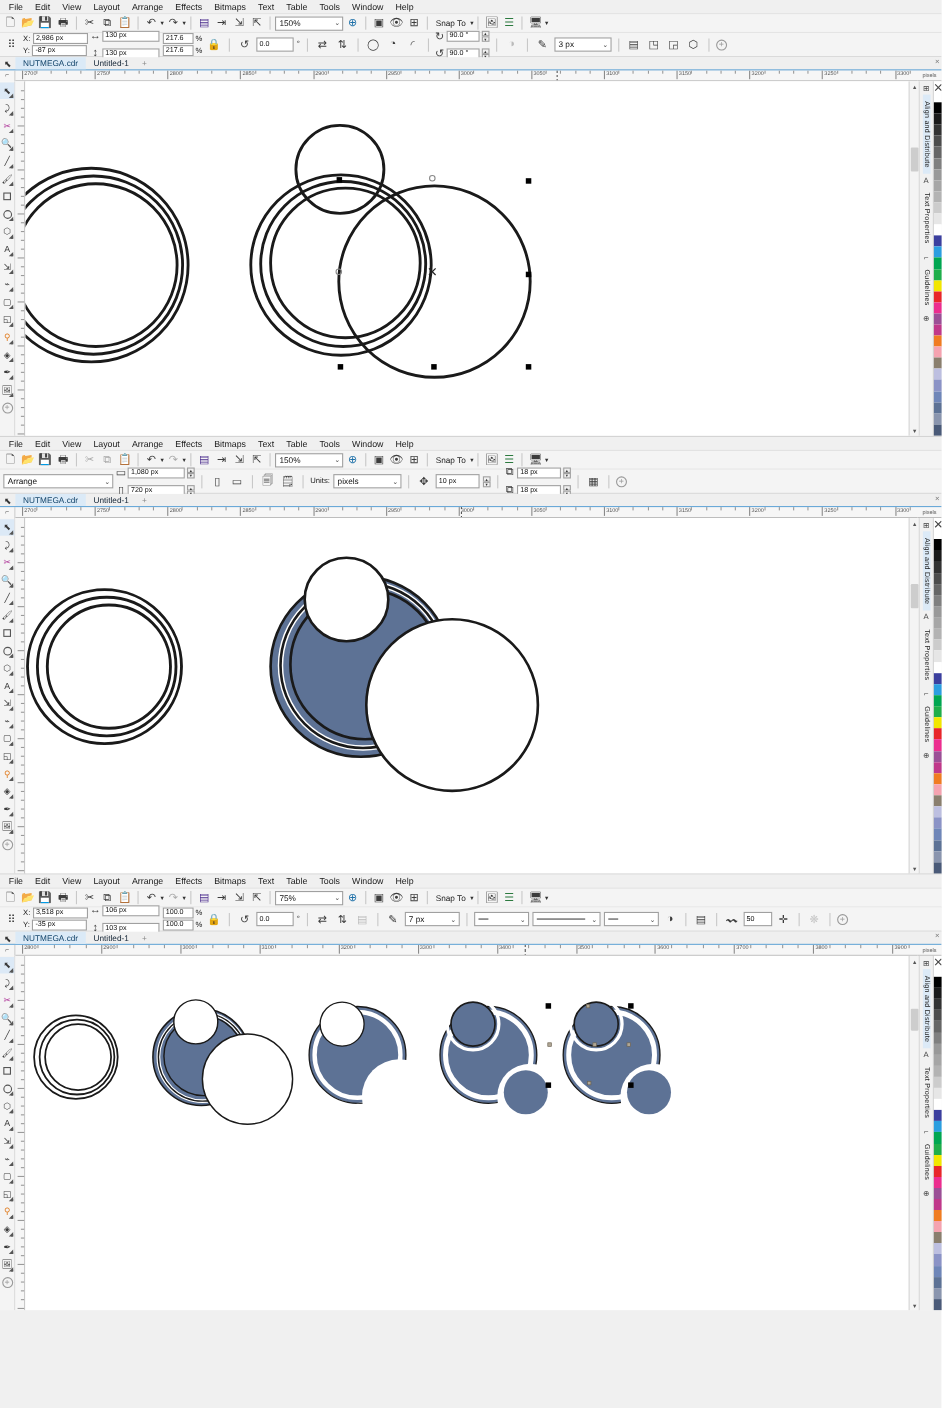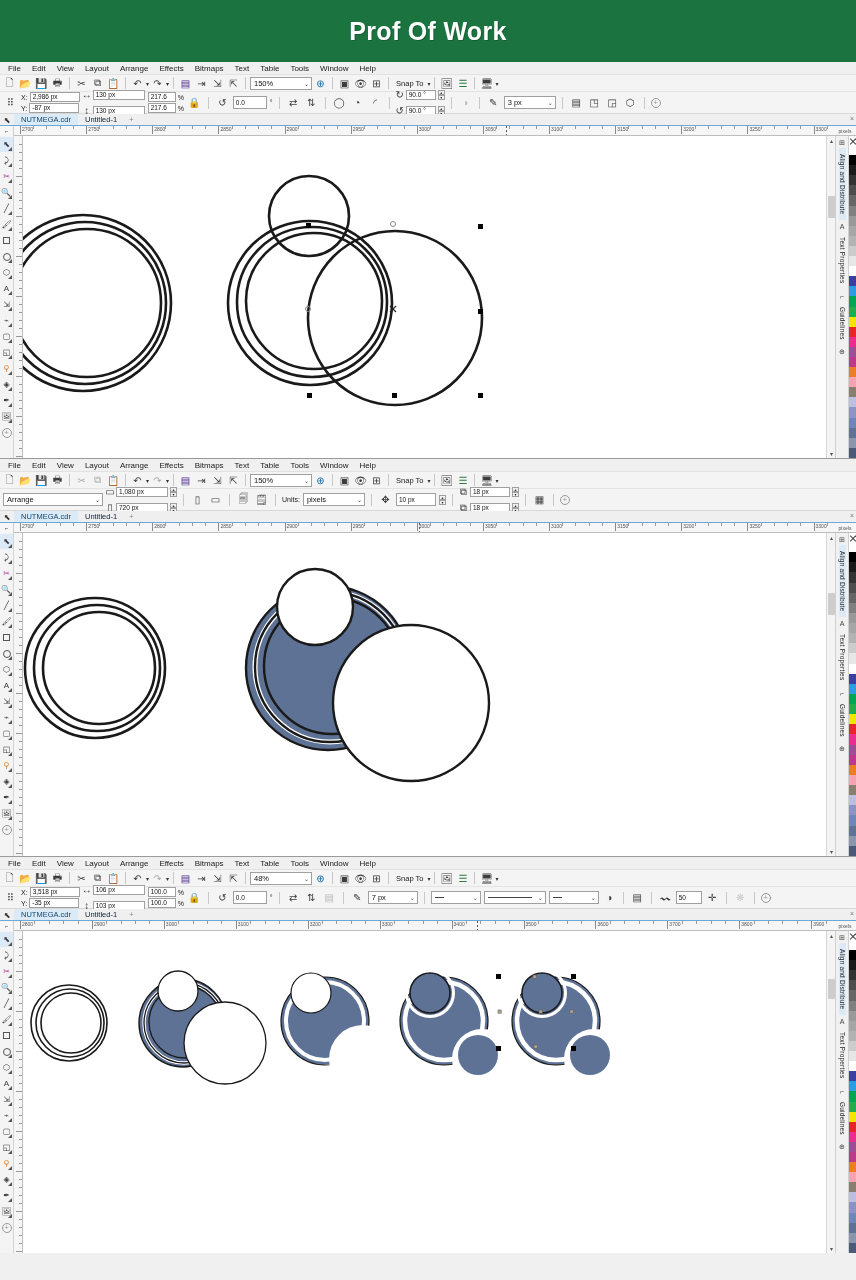--- a/index.html
+++ b/index.html
@@ -168,23 +168,20 @@
   .line-h { width:9px; height:0; border-top:1px solid #444; }
   .plus-c { width:10px; height:10px; border:1px solid #999; border-radius:50%;
     display:flex; align-items:center; justify-content:center; font-size:8px; color:#999; }
   .handle { fill:#000; }
 </style>
 </head>
 <body>
 
 <div id="page">
 
-  <div class="banner">
-    <div class="banner-title">Prof Of Work</div>
-  </div>
 
   <div class="panel" id="p1">
 
     <div class="menubar">
       <span>File</span>
       <span>Edit</span>
       <span>View</span>
       <span>Layout</span>
       <span>Arrange</span>
       <span>Effects</span>
@@ -944,21 +941,21 @@
       <span class="caret-s">▾</span>
       <span class="ticon" style="color:#aaa">↷</span>
       <span class="caret-s">▾</span>
       <span class="sep"></span>
       <span class="ticon" style="color:#4a2b8c">▤</span>
       <span class="ticon">⇥</span>
       <span class="ticon">⇲</span>
       <span class="ticon">⇱</span>
       <span class="sep"></span>
       <span class="combo" style="width:62px">
-        <span>48%</span>
+        <span>75%</span>
         <span class="car">⌄</span>
       </span>
       <span class="ticon" style="color:#1c6fa8">⊕</span>
       <span class="sep"></span>
       <span class="ticon">▣</span>
       <span class="ticon">👁</span>
       <span class="ticon">⊞</span>
       <span class="sep"></span>
       <span class="snapto">Snap To</span>
       <span class="caret-s">▾</span>

